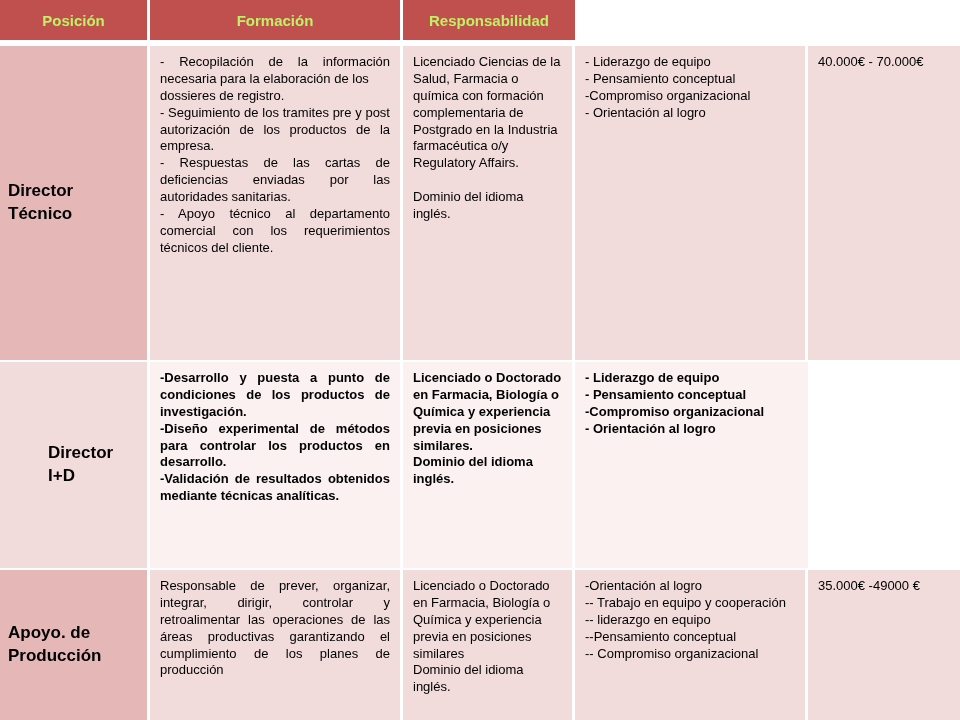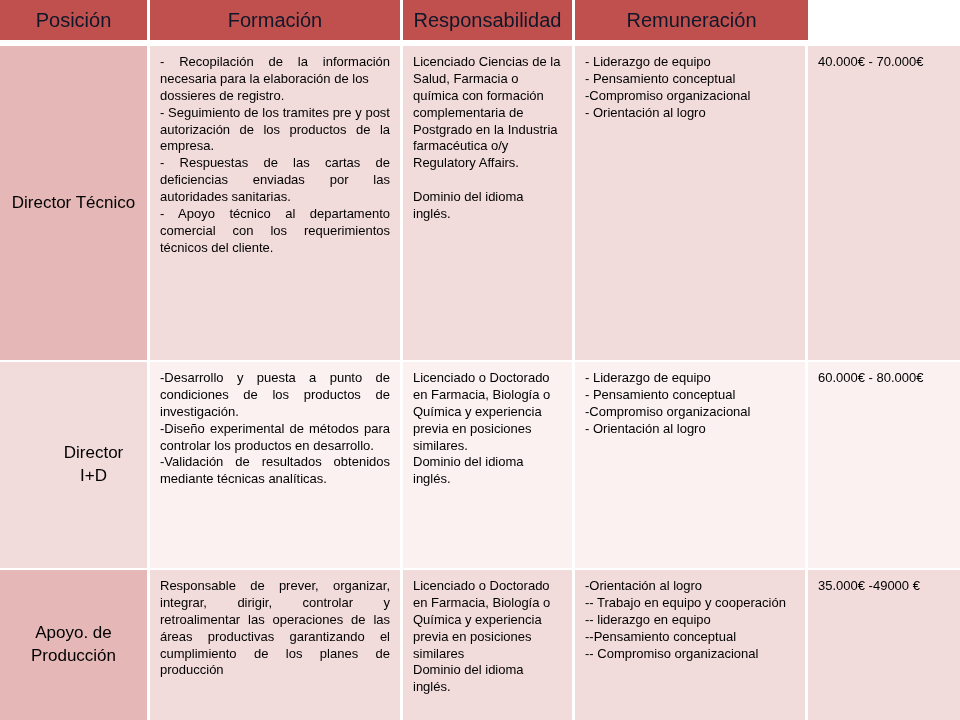--- a/index.html
+++ b/index.html
@@ -22,47 +22,47 @@
   .cell {
     border-right: 3px solid #ffffff;
     overflow: hidden;
   }
   .cell:last-child { border-right: none; }
 
   
   .header-row { height: 40px; margin-bottom: 6px; }
   .header-cell {
     background: #C0504D;
-    color: #0f172a;
-    font-weight: normal;
-    font-size: 20px;
+    color: #bef264;
+    font-weight: bold;
+    font-size: 15px;
     display: flex;
     align-items: center;
     justify-content: center;
     text-align: center;
   }
 
   
   .body-row .cell { border-bottom: 2px solid #ffffff; }
   .row-1 { height: 316px; }
   .row-2 { height: 208px; }
   .row-3 { height: 150px; }
   .row-3 .cell { border-bottom: none; }
 
   .row-odd .pos-cell  { background: #E5B8B7; }
   .row-odd .body-cell { background: #F2DCDB; }
   .row-even .pos-cell  { background: #F2DCDB; padding-left: 48px; }
-  .row-even .body-cell { background: #FAF1F0; }
+  .row-even .body-cell { background: #FAF1F0; font-weight: bold; }
 
   .pos-cell {
     display: flex;
     align-items: center;
     justify-content: center;
-    text-align: center;
-    font-weight: normal;
+    text-align: left;
+    font-weight: bold;
     font-size: 17px;
     line-height: 1.35;
     padding: 4px 8px;
   }
   .body-cell {
     padding: 8px 10px;
     font-size: 13px;
     line-height: 1.3;
     white-space: pre-line;
   }
@@ -71,21 +71,20 @@
 </style>
 </head>
 <body>
 
 <div class="slide">
 
   <div class="grid-row header-row">
     <div class="cell header-cell">Posición</div>
     <div class="cell header-cell">Formación</div>
     <div class="cell header-cell">Responsabilidad</div>
-    <div class="cell header-cell">Remuneración</div>
   </div>
 
   <div class="grid-row body-row row-1 row-odd">
     <div class="cell pos-cell">Director Técnico</div>
     <div class="cell body-cell resp-cell">- Recopilación de la información necesaria para la elaboración de los
 dossieres de registro.
 - Seguimiento de los tramites pre y post autorización de los productos de la empresa.
 - Respuestas de las cartas de deficiencias enviadas por las autoridades sanitarias.
 - Apoyo técnico al departamento comercial con los requerimientos técnicos del cliente.</div>
     <div class="cell body-cell form-cell">Licenciado Ciencias de la Salud, Farmacia o química con formación complementaria de Postgrado en la Industria farmacéutica o/y Regulatory Affairs.
@@ -102,21 +101,20 @@
     <div class="cell pos-cell">Director I+D</div>
     <div class="cell body-cell resp-cell">-Desarrollo y puesta a punto de condiciones de los productos de investigación.
 -Diseño experimental de métodos para controlar los productos en desarrollo.
 -Validación de resultados obtenidos mediante técnicas analíticas.</div>
     <div class="cell body-cell form-cell">Licenciado o Doctorado en Farmacia, Biología o Química y experiencia previa en posiciones similares.
 Dominio del idioma inglés.</div>
     <div class="cell body-cell comp-cell">- Liderazgo de equipo
 - Pensamiento conceptual
 -Compromiso organizacional
 - Orientación al logro</div>
-    <div class="cell body-cell rem-cell">60.000€ - 80.000€</div>
   </div>
 
   <div class="grid-row body-row row-3 row-odd">
     <div class="cell pos-cell">Apoyo. de Producción</div>
     <div class="cell body-cell resp-cell">Responsable de prever, organizar, integrar, dirigir, controlar y retroalimentar las operaciones de las áreas productivas garantizando el cumplimiento de los planes de producción</div>
     <div class="cell body-cell form-cell">Licenciado o Doctorado en Farmacia, Biología o Química y experiencia previa en posiciones similares
 Dominio del idioma inglés.</div>
     <div class="cell body-cell comp-cell">-Orientación al logro
 -- Trabajo en equipo y cooperación
 -- liderazgo en equipo

